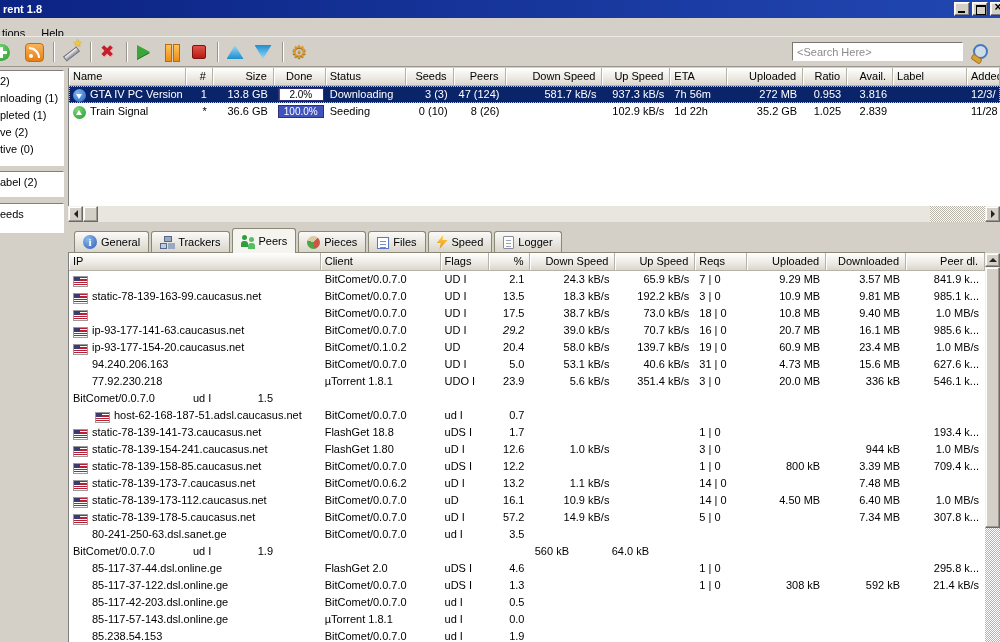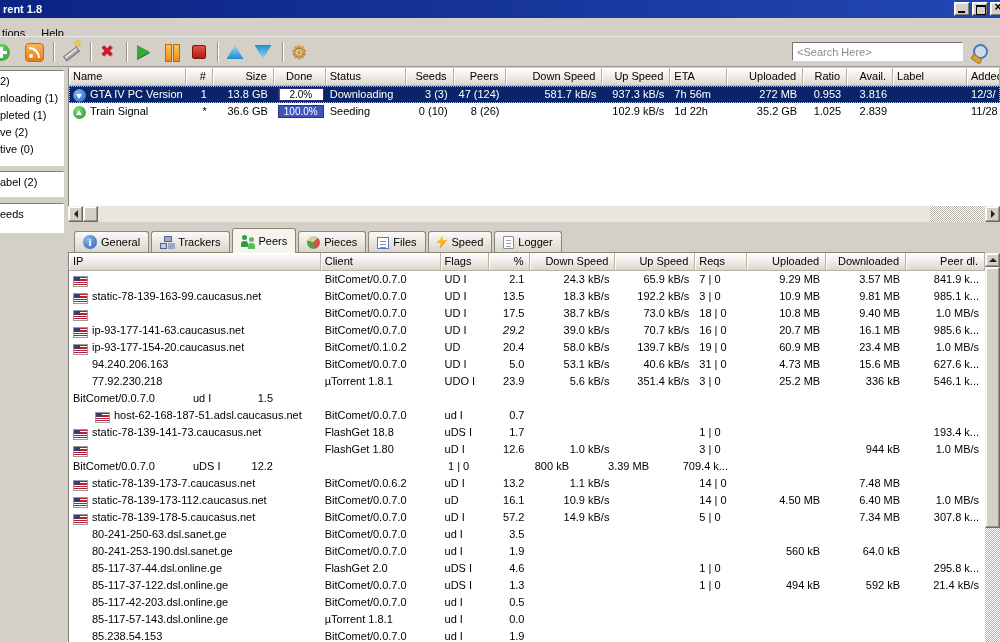--- a/index.html
+++ b/index.html
@@ -427,21 +427,21 @@
             <div class="pcell a-l ipcell" style="width: 252px;">
               <span class="flag hidden-flag"></span>
               <span>77.92.230.218</span>
             </div>
             <div class="pcell a-l" style="width: 120px;">µTorrent 1.8.1</div>
             <div class="pcell a-l" style="width: 48px;">UDO I</div>
             <div class="pcell a-r" style="width: 42px;">23.9</div>
             <div class="pcell a-r" style="width: 85px;">5.6 kB/s</div>
             <div class="pcell a-r" style="width: 80px;">351.4 kB/s</div>
             <div class="pcell a-l" style="width: 52px;">3 | 0</div>
-            <div class="pcell a-r" style="width: 79px;">25.2 MB</div>
+            <div class="pcell a-r" style="width: 79px;">20.0 MB</div>
             <div class="pcell a-r" style="width: 80px;">336 kB</div>
             <div class="pcell a-r" style="width: 79px;">546.1 k...</div>
           </div>
           <div class="prow">
             <div class="pcell a-l" style="width: 120px;">BitComet/0.0.7.0</div>
             <div class="pcell a-l" style="width: 48px;">ud I</div>
             <div class="pcell a-r" style="width: 42px;">1.5</div>
             <div class="pcell a-r" style="width: 85px;"></div>
             <div class="pcell a-r" style="width: 80px;"></div>
             <div class="pcell a-l" style="width: 52px;"></div>
@@ -475,32 +475,37 @@
             <div class="pcell a-r" style="width: 85px;"></div>
             <div class="pcell a-r" style="width: 80px;"></div>
             <div class="pcell a-l" style="width: 52px;">1 | 0</div>
             <div class="pcell a-r" style="width: 79px;"></div>
             <div class="pcell a-r" style="width: 80px;"></div>
             <div class="pcell a-r" style="width: 79px;">193.4 k...</div>
           </div>
           <div class="prow">
             <div class="pcell a-l ipcell" style="width: 252px;">
               <span class="flag"></span>
+              <span>static-78-139-154-241.caucasus.net</span>
             </div>
             <div class="pcell a-l" style="width: 120px;">FlashGet 1.80</div>
             <div class="pcell a-l" style="width: 48px;">uD I</div>
             <div class="pcell a-r" style="width: 42px;">12.6</div>
             <div class="pcell a-r" style="width: 85px;">1.0 kB/s</div>
             <div class="pcell a-r" style="width: 80px;"></div>
             <div class="pcell a-l" style="width: 52px;">3 | 0</div>
             <div class="pcell a-r" style="width: 79px;"></div>
             <div class="pcell a-r" style="width: 80px;">944 kB</div>
             <div class="pcell a-r" style="width: 79px;">1.0 MB/s</div>
           </div>
           <div class="prow">
+            <div class="pcell a-l ipcell" style="width: 252px;">
+              <span class="flag"></span>
+              <span>static-78-139-158-85.caucasus.net</span>
+            </div>
             <div class="pcell a-l" style="width: 120px;">BitComet/0.0.7.0</div>
             <div class="pcell a-l" style="width: 48px;">uDS I</div>
             <div class="pcell a-r" style="width: 42px;">12.2</div>
             <div class="pcell a-r" style="width: 85px;"></div>
             <div class="pcell a-r" style="width: 80px;"></div>
             <div class="pcell a-l" style="width: 52px;">1 | 0</div>
             <div class="pcell a-r" style="width: 79px;">800 kB</div>
             <div class="pcell a-r" style="width: 80px;">3.39 MB</div>
             <div class="pcell a-r" style="width: 79px;">709.4 k...</div>
           </div>
@@ -558,24 +563,20 @@
             <div class="pcell a-l" style="width: 48px;">ud I</div>
             <div class="pcell a-r" style="width: 42px;">3.5</div>
             <div class="pcell a-r" style="width: 85px;"></div>
             <div class="pcell a-r" style="width: 80px;"></div>
             <div class="pcell a-l" style="width: 52px;"></div>
             <div class="pcell a-r" style="width: 79px;"></div>
             <div class="pcell a-r" style="width: 80px;"></div>
             <div class="pcell a-r" style="width: 79px;"></div>
           </div>
           <div class="prow">
-            <div class="pcell a-l ipcell" style="width: 252px;">
-              <span class="flag hidden-flag"></span>
-              <span>80-241-253-190.dsl.sanet.ge</span>
-            </div>
             <div class="pcell a-l" style="width: 120px;">BitComet/0.0.7.0</div>
             <div class="pcell a-l" style="width: 48px;">ud I</div>
             <div class="pcell a-r" style="width: 42px;">1.9</div>
             <div class="pcell a-r" style="width: 85px;"></div>
             <div class="pcell a-r" style="width: 80px;"></div>
             <div class="pcell a-l" style="width: 52px;"></div>
             <div class="pcell a-r" style="width: 79px;">560 kB</div>
             <div class="pcell a-r" style="width: 80px;">64.0 kB</div>
             <div class="pcell a-r" style="width: 79px;"></div>
           </div>
@@ -598,21 +599,21 @@
             <div class="pcell a-l ipcell" style="width: 252px;">
               <span class="flag hidden-flag"></span>
               <span>85-117-37-122.dsl.online.ge</span>
             </div>
             <div class="pcell a-l" style="width: 120px;">BitComet/0.0.7.0</div>
             <div class="pcell a-l" style="width: 48px;">uDS I</div>
             <div class="pcell a-r" style="width: 42px;">1.3</div>
             <div class="pcell a-r" style="width: 85px;"></div>
             <div class="pcell a-r" style="width: 80px;"></div>
             <div class="pcell a-l" style="width: 52px;">1 | 0</div>
-            <div class="pcell a-r" style="width: 79px;">494 kB</div>
+            <div class="pcell a-r" style="width: 79px;">308 kB</div>
             <div class="pcell a-r" style="width: 80px;">592 kB</div>
             <div class="pcell a-r" style="width: 79px;">21.4 kB/s</div>
           </div>
           <div class="prow">
             <div class="pcell a-l ipcell" style="width: 252px;">
               <span class="flag hidden-flag"></span>
               <span>85-117-42-203.dsl.online.ge</span>
             </div>
             <div class="pcell a-l" style="width: 120px;">BitComet/0.0.7.0</div>
             <div class="pcell a-l" style="width: 48px;">ud I</div>

